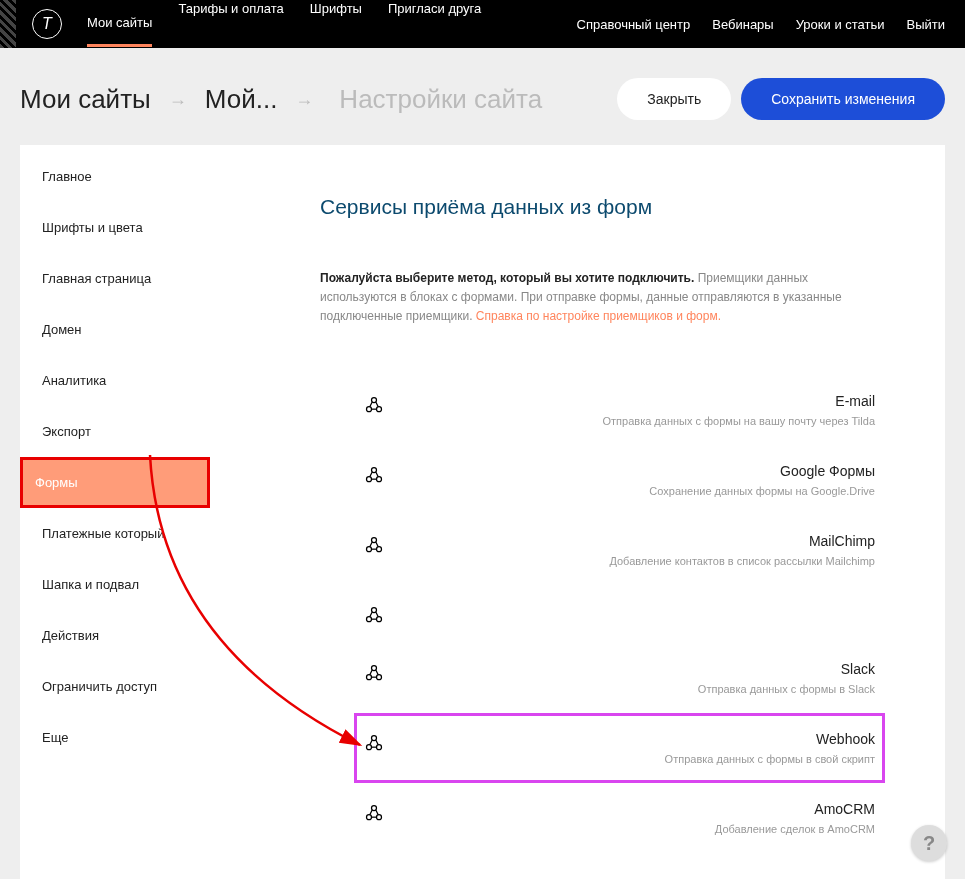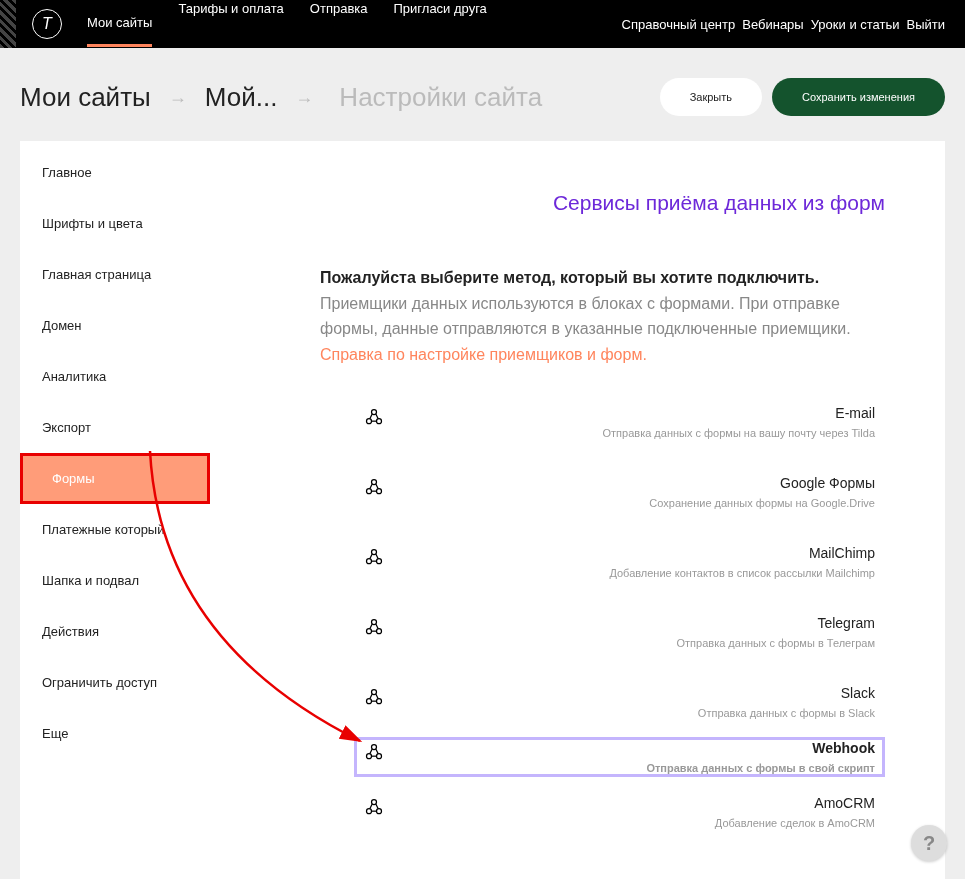--- a/index.html
+++ b/index.html
@@ -3,59 +3,59 @@
 <meta charset="utf-8">
 <style>
 * { margin: 0; padding: 0; box-sizing: border-box; }
 body { font-family: Arial, sans-serif; background: #eeeeee; width: 965px; }
 .topbar { background: #000; color: #fff; height: 48px; display: flex; align-items: center; padding: 0 20px; font-size: 13px; position: relative; }
 .topbar-left-edge { position: absolute; left: 0; top: 0; width: 16px; height: 48px; background: repeating-linear-gradient(45deg, #444, #444 3px, #000 3px, #000 6px); }
 .logo { width: 30px; height: 30px; border: 1.5px solid #fff; border-radius: 50%; display: flex; align-items: center; justify-content: center; margin-left: 12px; margin-right: 25px; font-style: italic; font-size: 16px; }
 .topbar-nav { display: flex; gap: 26px; }
 .topbar-nav a { color: #fff; text-decoration: none; cursor: pointer; padding-bottom: 14px; }
 .topbar-nav a.active { border-bottom: 3px solid #ff855d; padding-top: 14px; }
-.topbar-right { margin-left: auto; display: flex; gap: 7px; text-align: center; }
+.topbar-right { margin-left: auto; display: flex; gap: 22px; text-align: center; }
 .topbar-right a { color: #fff; text-decoration: none; cursor: pointer; font-size: 13px; }
 .header-row { display: flex; align-items: center; padding: 30px 20px 25px 20px; }
 .breadcrumb { display: flex; align-items: center; font-size: 26px; color: #222; font-weight: 300; }
 .breadcrumb .arrow { margin: 0 18px; color: #bbb; font-size: 18px; }
 .breadcrumb .muted { color: #bbb; margin-left: 8px; }
 .header-buttons { margin-left: auto; display: flex; gap: 10px; }
-.btn { padding: 13px 30px; border-radius: 30px; border: none; font-size: 11px; cursor: pointer; }
+.btn { padding: 13px 30px; border-radius: 30px; border: none; font-size: 14px; cursor: pointer; }
 .btn-white { background: #fff; color: #222; }
-.btn-orange { background: #14532d; color: #fff; }
+.btn-orange { background: #1d4ed8; color: #fff; }
 .main-panel { background: #fff; margin: 0 20px 20px 20px; display: flex; min-height: 730px; }
 .sidebar { width: 190px; padding-top: 6px; }
 .sidebar-item { padding: 18px 22px; font-size: 13px; color: #222; cursor: pointer; }
-.sidebar-item.active { background: #ff9c79; color: #fff; border: 3px solid #e80000; padding: 15px 29px; }
+.sidebar-item.active { background: #ff9c79; color: #fff; border: 3px solid #e80000; padding: 15px 12px; }
 .content { flex: 1; padding: 50px 60px 40px 110px; }
-.content-title { text-align: right; font-size: 21px; color: #6d28d9; font-weight: 300; margin-bottom: 50px; }
-.content-desc { font-size: 16px; color: #888; line-height: 1.6; margin-bottom: 20px; }
+.content-title { text-align: left; font-size: 21px; color: #0c4a6e; font-weight: 300; margin-bottom: 50px; }
+.content-desc { font-size: 12px; color: #888; line-height: 1.6; margin-bottom: 48px; }
 .content-desc b { color: #222; font-weight: bold; }
 .content-desc .link { color: #ff855d; }
 .service-list { padding-left: 34px; }
 .service-item { display: flex; align-items: flex-start; gap: 22px; padding: 18px 10px; cursor: pointer; text-align: right; }
-.service-item.highlighted { border: 3px solid #c4b5fd; padding: 0 7px; font-weight: bold; }
+.service-item.highlighted { border: 3px solid #d946ef; padding: 15px 7px; }
 .service-icon { width: 20px; height: 20px; flex-shrink: 0; margin-top: 2px; }
 .service-text { flex: 1; }
 .service-name { font-size: 14px; color: #222; margin-bottom: 6px; }
 .service-sub { font-size: 11px; color: #999; }
 .annotation-arrow { position: absolute; pointer-events: none; }
 .help-bubble { position: fixed; right: 18px; bottom: 18px; width: 36px; height: 36px; background: #ddd; border-radius: 50%; display: flex; align-items: center; justify-content: center; color: #888; font-size: 20px; font-weight: bold; cursor: pointer; box-shadow: 0 1px 3px rgba(0,0,0,0.2); }
 </style>
 </head>
 <body>
 
 <div class="topbar">
   <div class="topbar-left-edge"></div>
   <div class="logo">T</div>
   <div class="topbar-nav" id="topbar-nav">
       <a class="active">Мои сайты</a>
       <a>Тарифы и оплата</a>
-      <a>Отправка</a>
+      <a>Шрифты</a>
       <a>Пригласи друга</a>
     </div>
   <div class="topbar-right" id="topbar-right">
       <a>Справочный центр</a>
       <a>Вебинары</a>
       <a>Уроки и статьи</a>
       <a>Выйти</a>
     </div>
 </div>
 
@@ -138,24 +138,20 @@
         </div>
         <div class="service-item">
           <div class="service-icon"><svg viewBox="0 0 24 24" fill="none" stroke="#000" stroke-width="1.5">
               <circle cx="12" cy="6" r="3"></circle>
               <circle cx="6" cy="17" r="3"></circle>
               <circle cx="18" cy="17" r="3"></circle>
               <line x1="10" y1="8" x2="7" y2="14"></line>
               <line x1="14" y1="8" x2="17" y2="14"></line>
               <line x1="9" y1="17" x2="15" y2="17"></line>
             </svg></div>
-          <div class="service-text">
-            <div class="service-name">Telegram</div>
-            <div class="service-sub">Отправка данных с формы в Телеграм</div>
-          </div>
         </div>
         <div class="service-item">
           <div class="service-icon"><svg viewBox="0 0 24 24" fill="none" stroke="#000" stroke-width="1.5">
               <circle cx="12" cy="6" r="3"></circle>
               <circle cx="6" cy="17" r="3"></circle>
               <circle cx="18" cy="17" r="3"></circle>
               <line x1="10" y1="8" x2="7" y2="14"></line>
               <line x1="14" y1="8" x2="17" y2="14"></line>
               <line x1="9" y1="17" x2="15" y2="17"></line>
             </svg></div>

